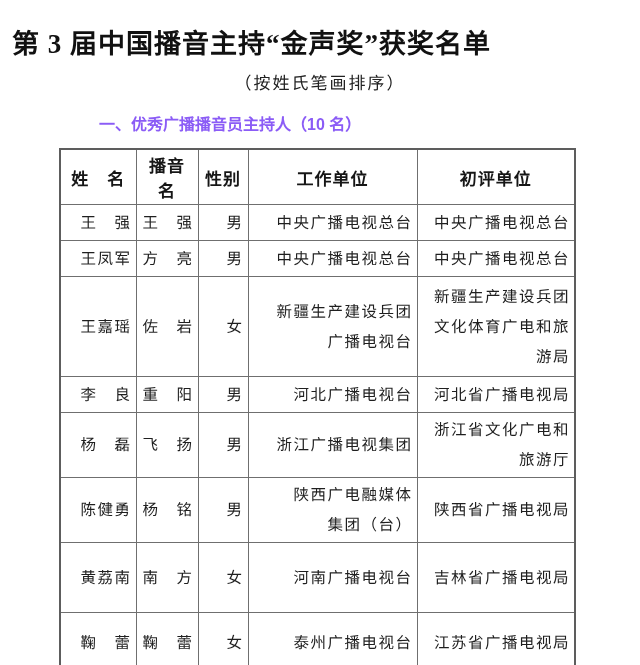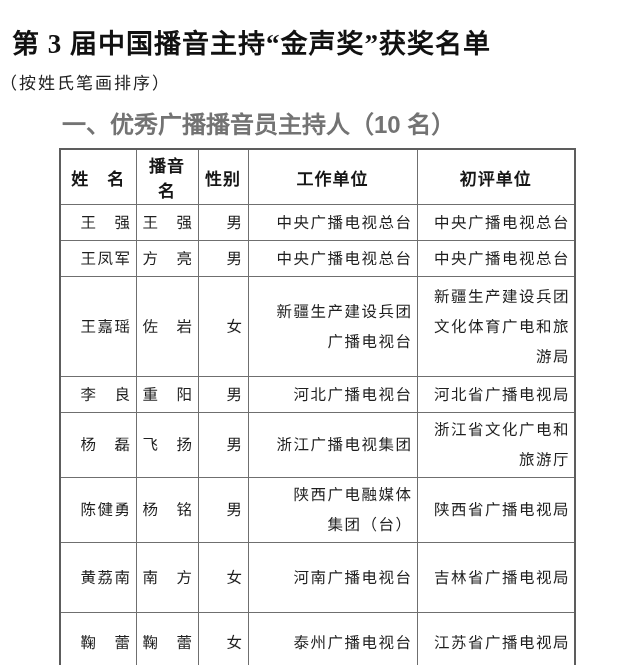--- a/index.html
+++ b/index.html
@@ -20,34 +20,34 @@
     padding-top: 16px;
     font-family: "Liberation Serif", "DejaVu Serif", serif;
     font-weight: bold;
     font-size: 27px;
     line-height: 32px;
     letter-spacing: 1px;
     color: #111111;
   }
   .doc-subtitle {
     margin-top: 14px;
-    text-align: left;
+    text-align: center;
     font-family: "Liberation Serif", "DejaVu Serif", serif;
     font-size: 17px;
     line-height: 20px;
     letter-spacing: 2px;
     color: #222222;
   }
   .section-heading {
-    margin: 19px 0 11px 62px;
+    margin: 19px 0 11px 99px;
     font-family: "Liberation Sans", "DejaVu Sans", sans-serif;
     font-weight: bold;
-    font-size: 24px;
+    font-size: 16px;
     line-height: 24px;
-    color: #737373;
+    color: #8b5cf6;
   }
   table.winners {
     border-collapse: collapse;
     table-layout: fixed;
     margin-left: 59px;
     width: 515px;
     border: 2px solid #5d5d5d;
   }
   table.winners th,
   table.winners td {

